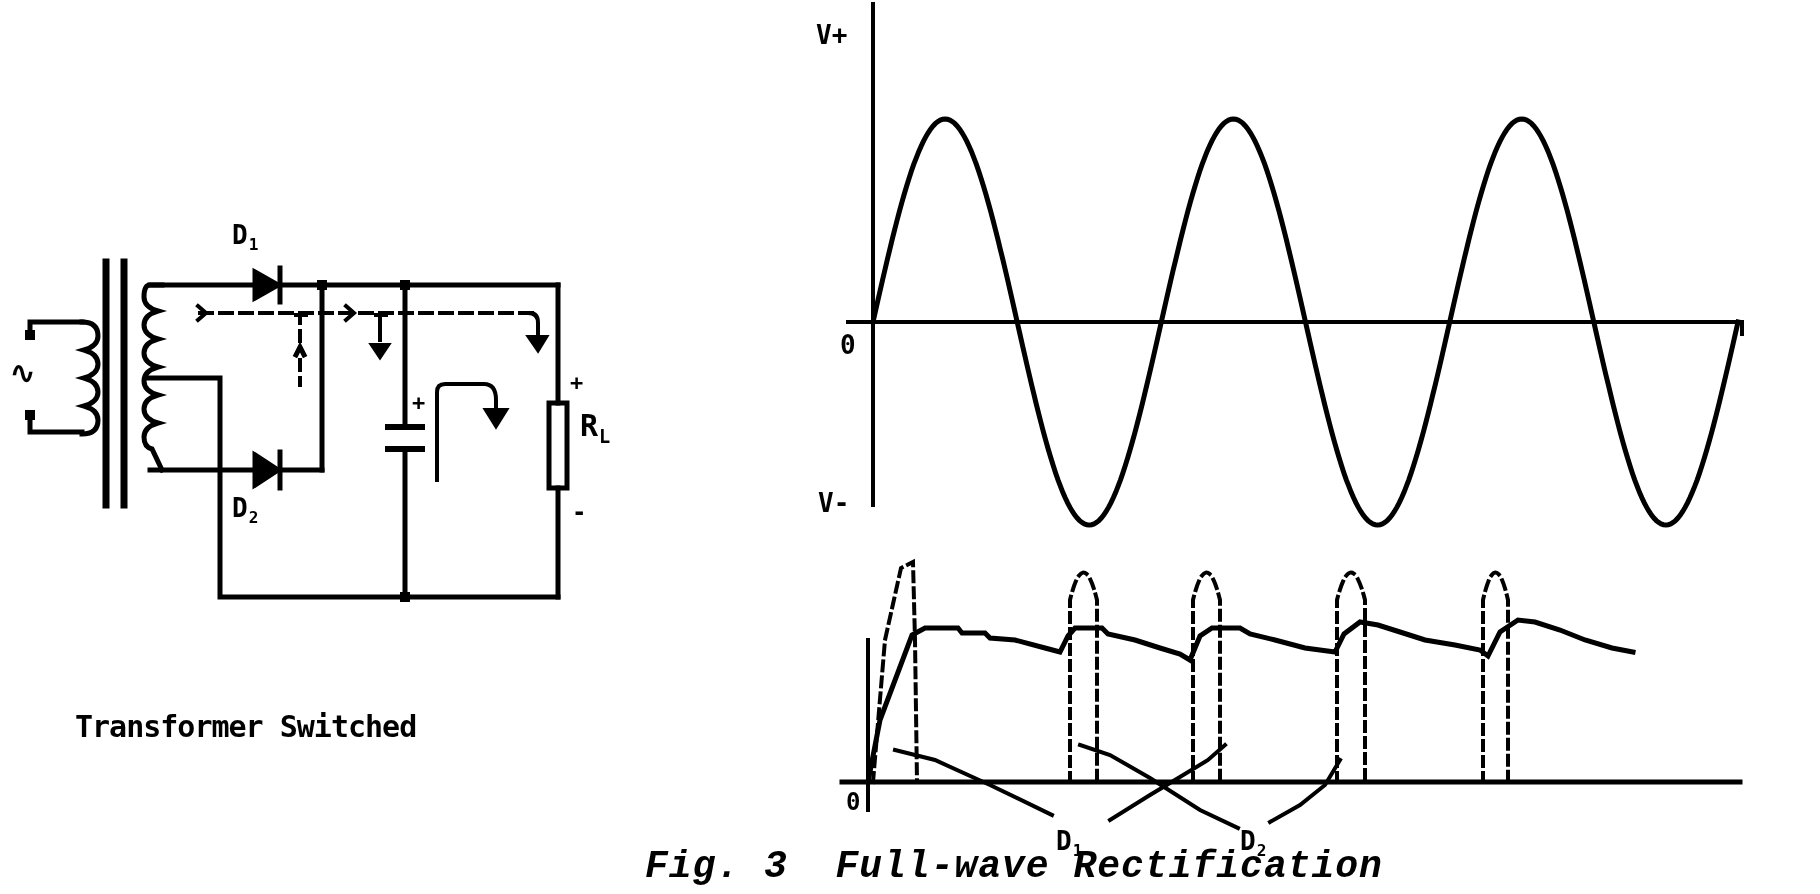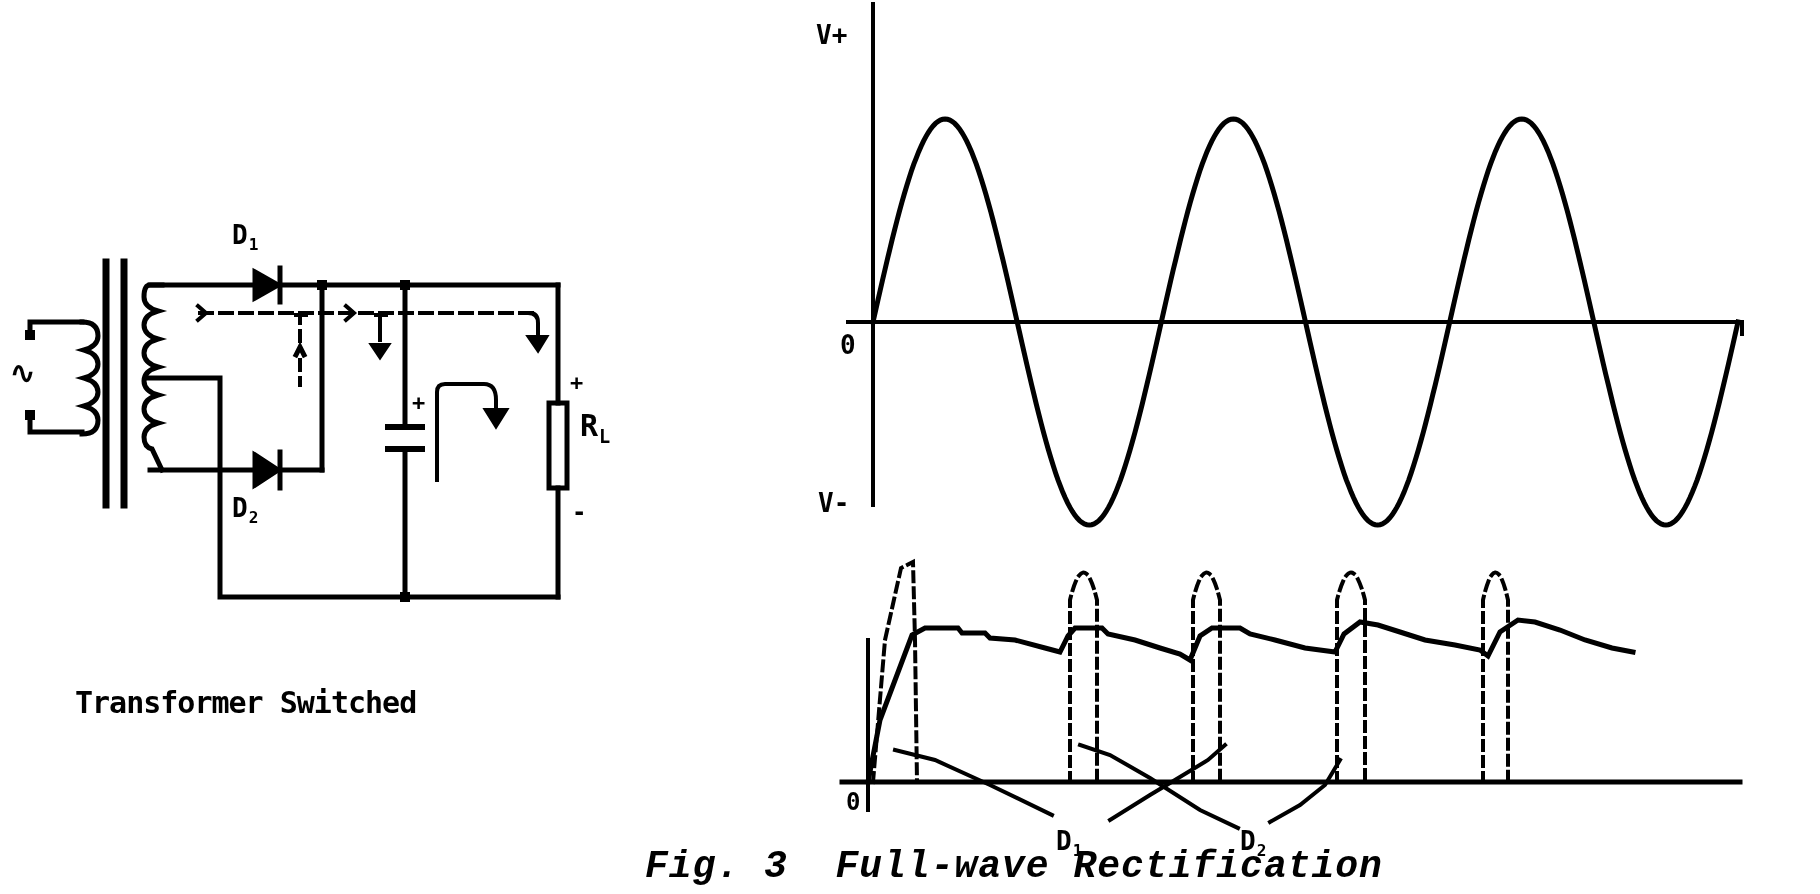--- a/index.html
+++ b/index.html
@@ -1,21 +1,21 @@
 <!DOCTYPE html>
 <html><head>
 <meta charset="utf-8">
 <style>
   html, body { margin: 0; padding: 0; background: #ffffff; }
   body { width: 1820px; height: 894px; position: relative; overflow: hidden; }
   #stage { position: absolute; left: 0; top: 0; width: 1820px; height: 894px; }
   svg { position: absolute; left: 0; top: 0; }
   .lbl { position: absolute; color: #000; font-family: "DejaVu Sans Mono", monospace; font-weight: bold; line-height: 1; white-space: nowrap; }
   .sub { font-size: 0.62em; position: relative; top: 0.35em; margin-left: 1px; }
-  .caption-left { font-family: "DejaVu Sans Mono", monospace; font-weight: bold; font-size: 30px; letter-spacing: -1px; }
+  .caption-left { font-family: "DejaVu Sans Mono", monospace; font-weight: bold; font-size: 30px; letter-spacing: -1px; margin-top: 24px; }
   .caption-fig { font-family: "Liberation Mono", monospace; font-weight: bold; font-style: italic; font-size: 38px; letter-spacing: 1px; }
 </style>
 </head>
 <body>
 
 <div id="stage">
 
   <svg width="1820" height="894" viewBox="0 0 1820 894" fill="none" stroke="#000" stroke-linecap="square">
 
     <g stroke-width="5">

